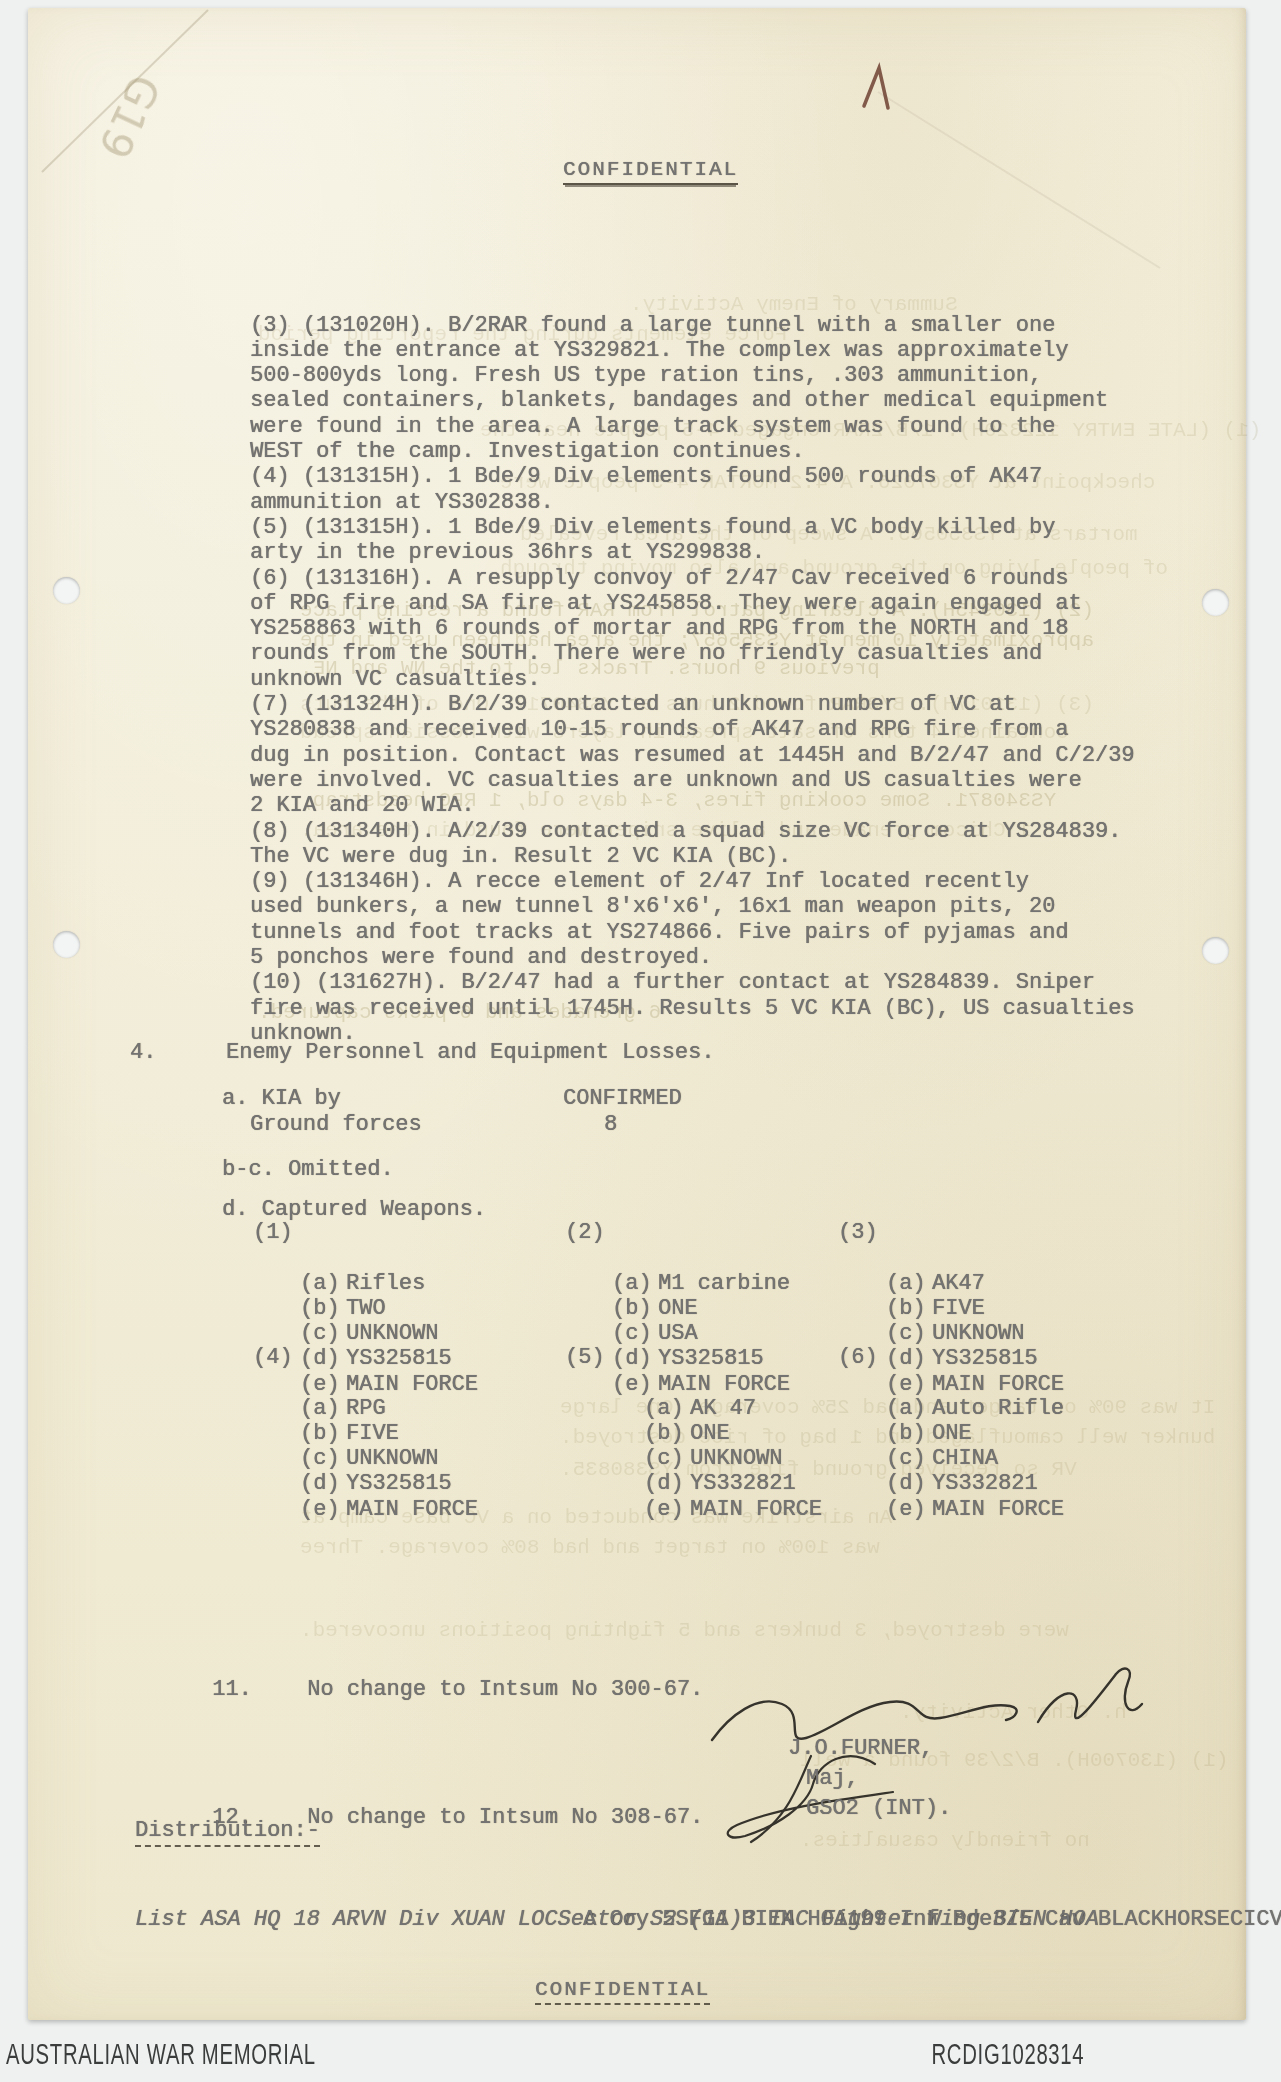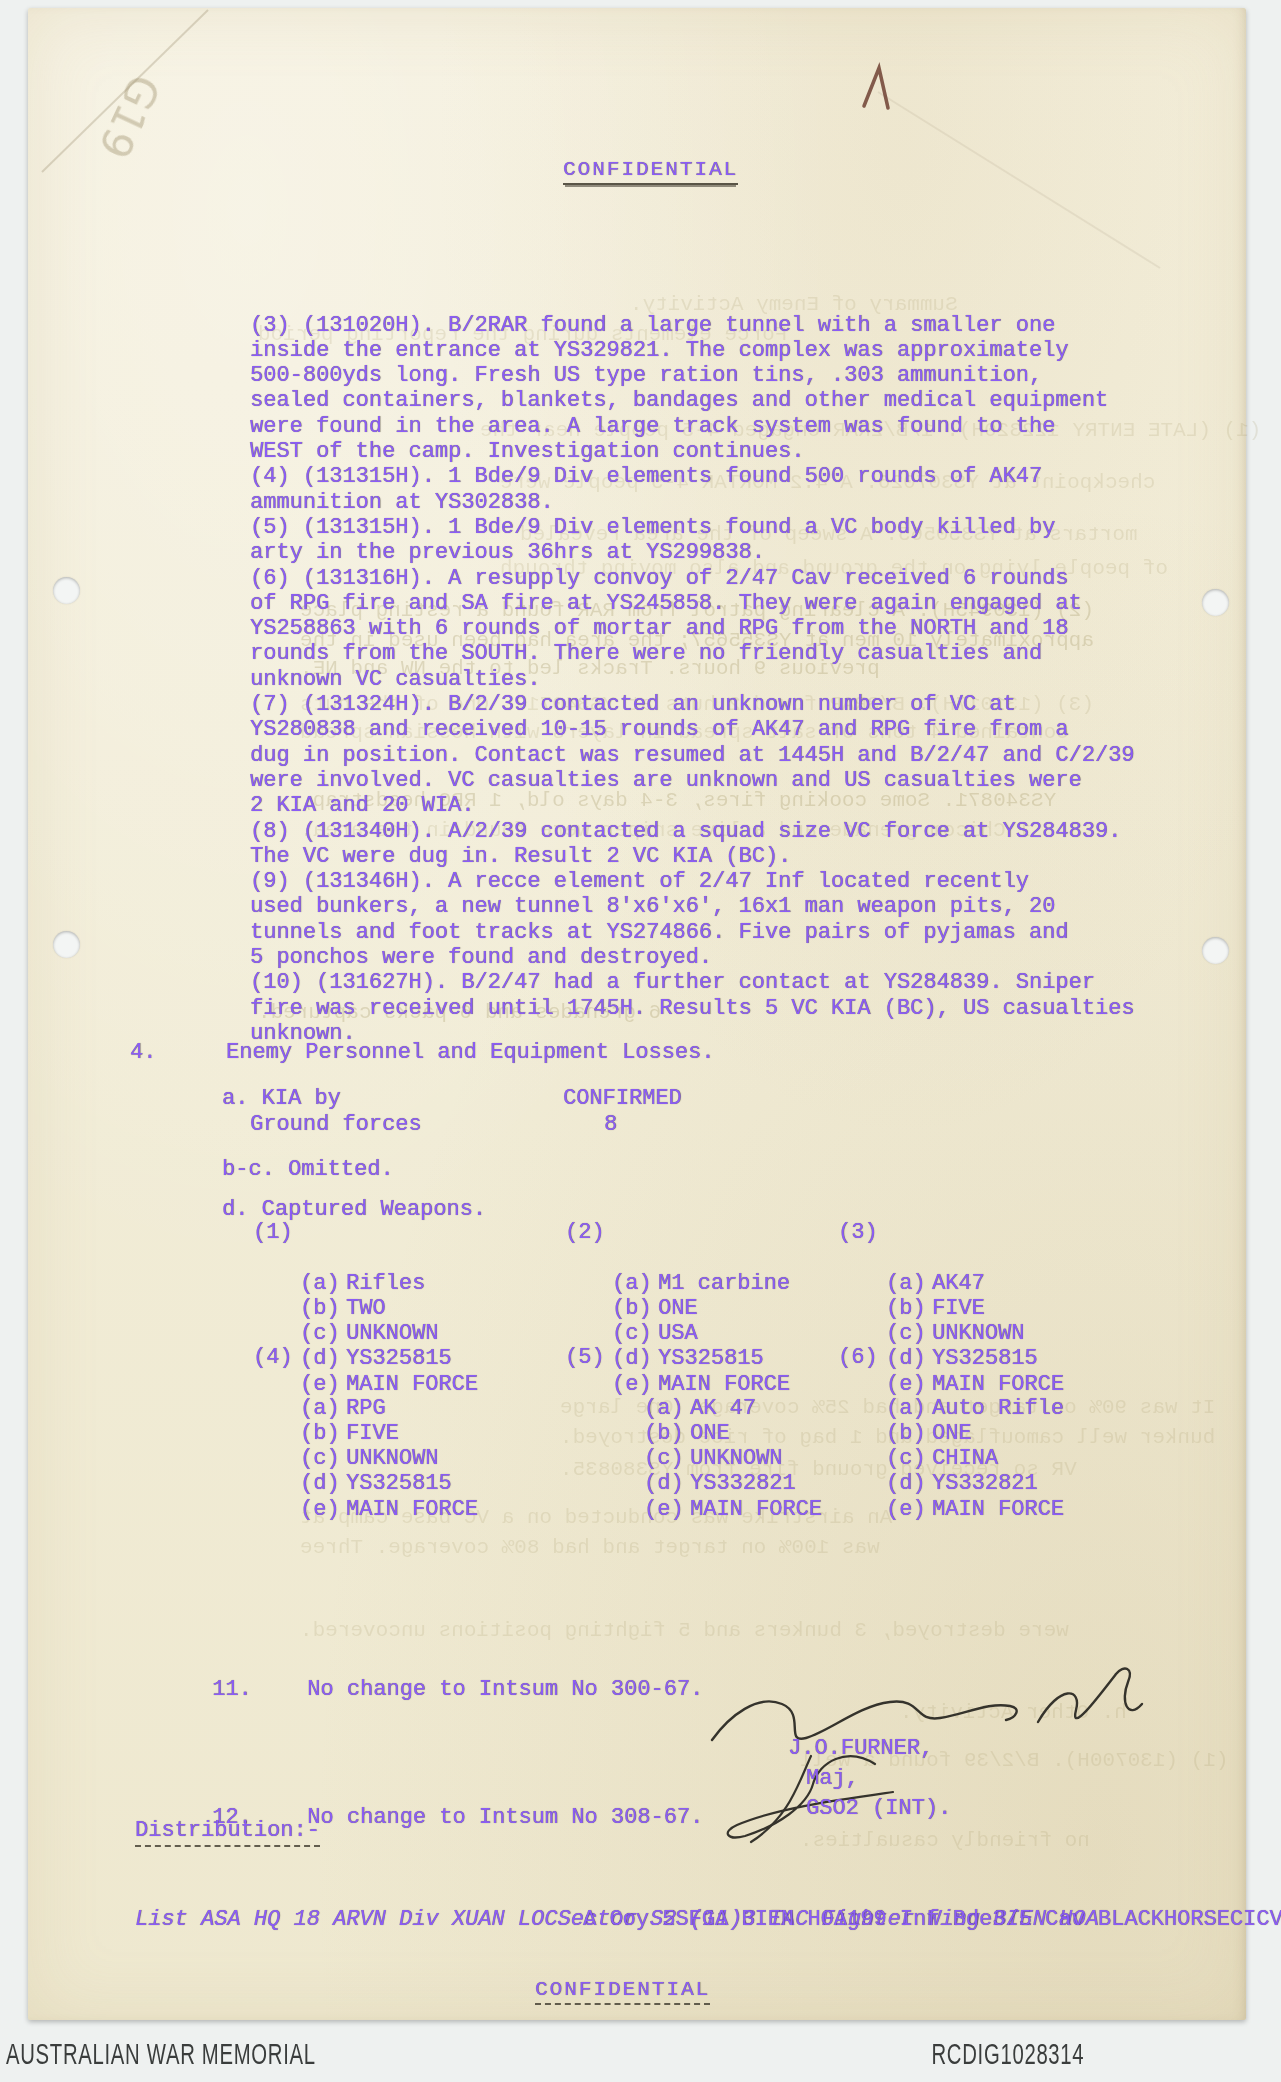--- a/index.html
+++ b/index.html
@@ -16,21 +16,21 @@
       radial-gradient(ellipse at 88% 92%, rgba(190,168,118,.20), transparent 52%),
       radial-gradient(ellipse at 72% 6%, rgba(200,180,130,.14), transparent 38%),
       linear-gradient(180deg,#f4efdc 0%,#f1ecd6 55%,#eee8cf 100%);
     box-shadow:0 2px 5px rgba(0,0,0,.25), inset 0 0 70px rgba(188,168,118,.18),
                inset -7px 0 14px -9px rgba(120,100,60,.35);
     border-radius:2px;
   }
   .tw{
     position:absolute;white-space:pre;
     font:22px/25.3px "Liberation Mono","DejaVu Sans Mono",monospace;
-    color:#8b5cf6;
+    color:#737373;
     text-shadow:0.4px 0.4px 0.8px rgba(64,58,46,.65), -0.3px 0 0.5px rgba(64,58,46,.35);
   }
   .hdr{font-size:21px;letter-spacing:2px;}
   .ul{border-bottom:2px solid rgba(62,57,45,.85);padding-bottom:2px;
       box-shadow:0 4px 0 -2px rgba(62,57,45,.55);}
   .ul2{border-bottom:2px dashed rgba(62,57,45,.8);padding-bottom:2px;}
   .ghost{
     position:absolute;white-space:pre;
     font:21px/25px "Liberation Mono","DejaVu Sans Mono",monospace;
     color:#94864f;opacity:.15;transform:scaleX(-1);filter:blur(.4px);

